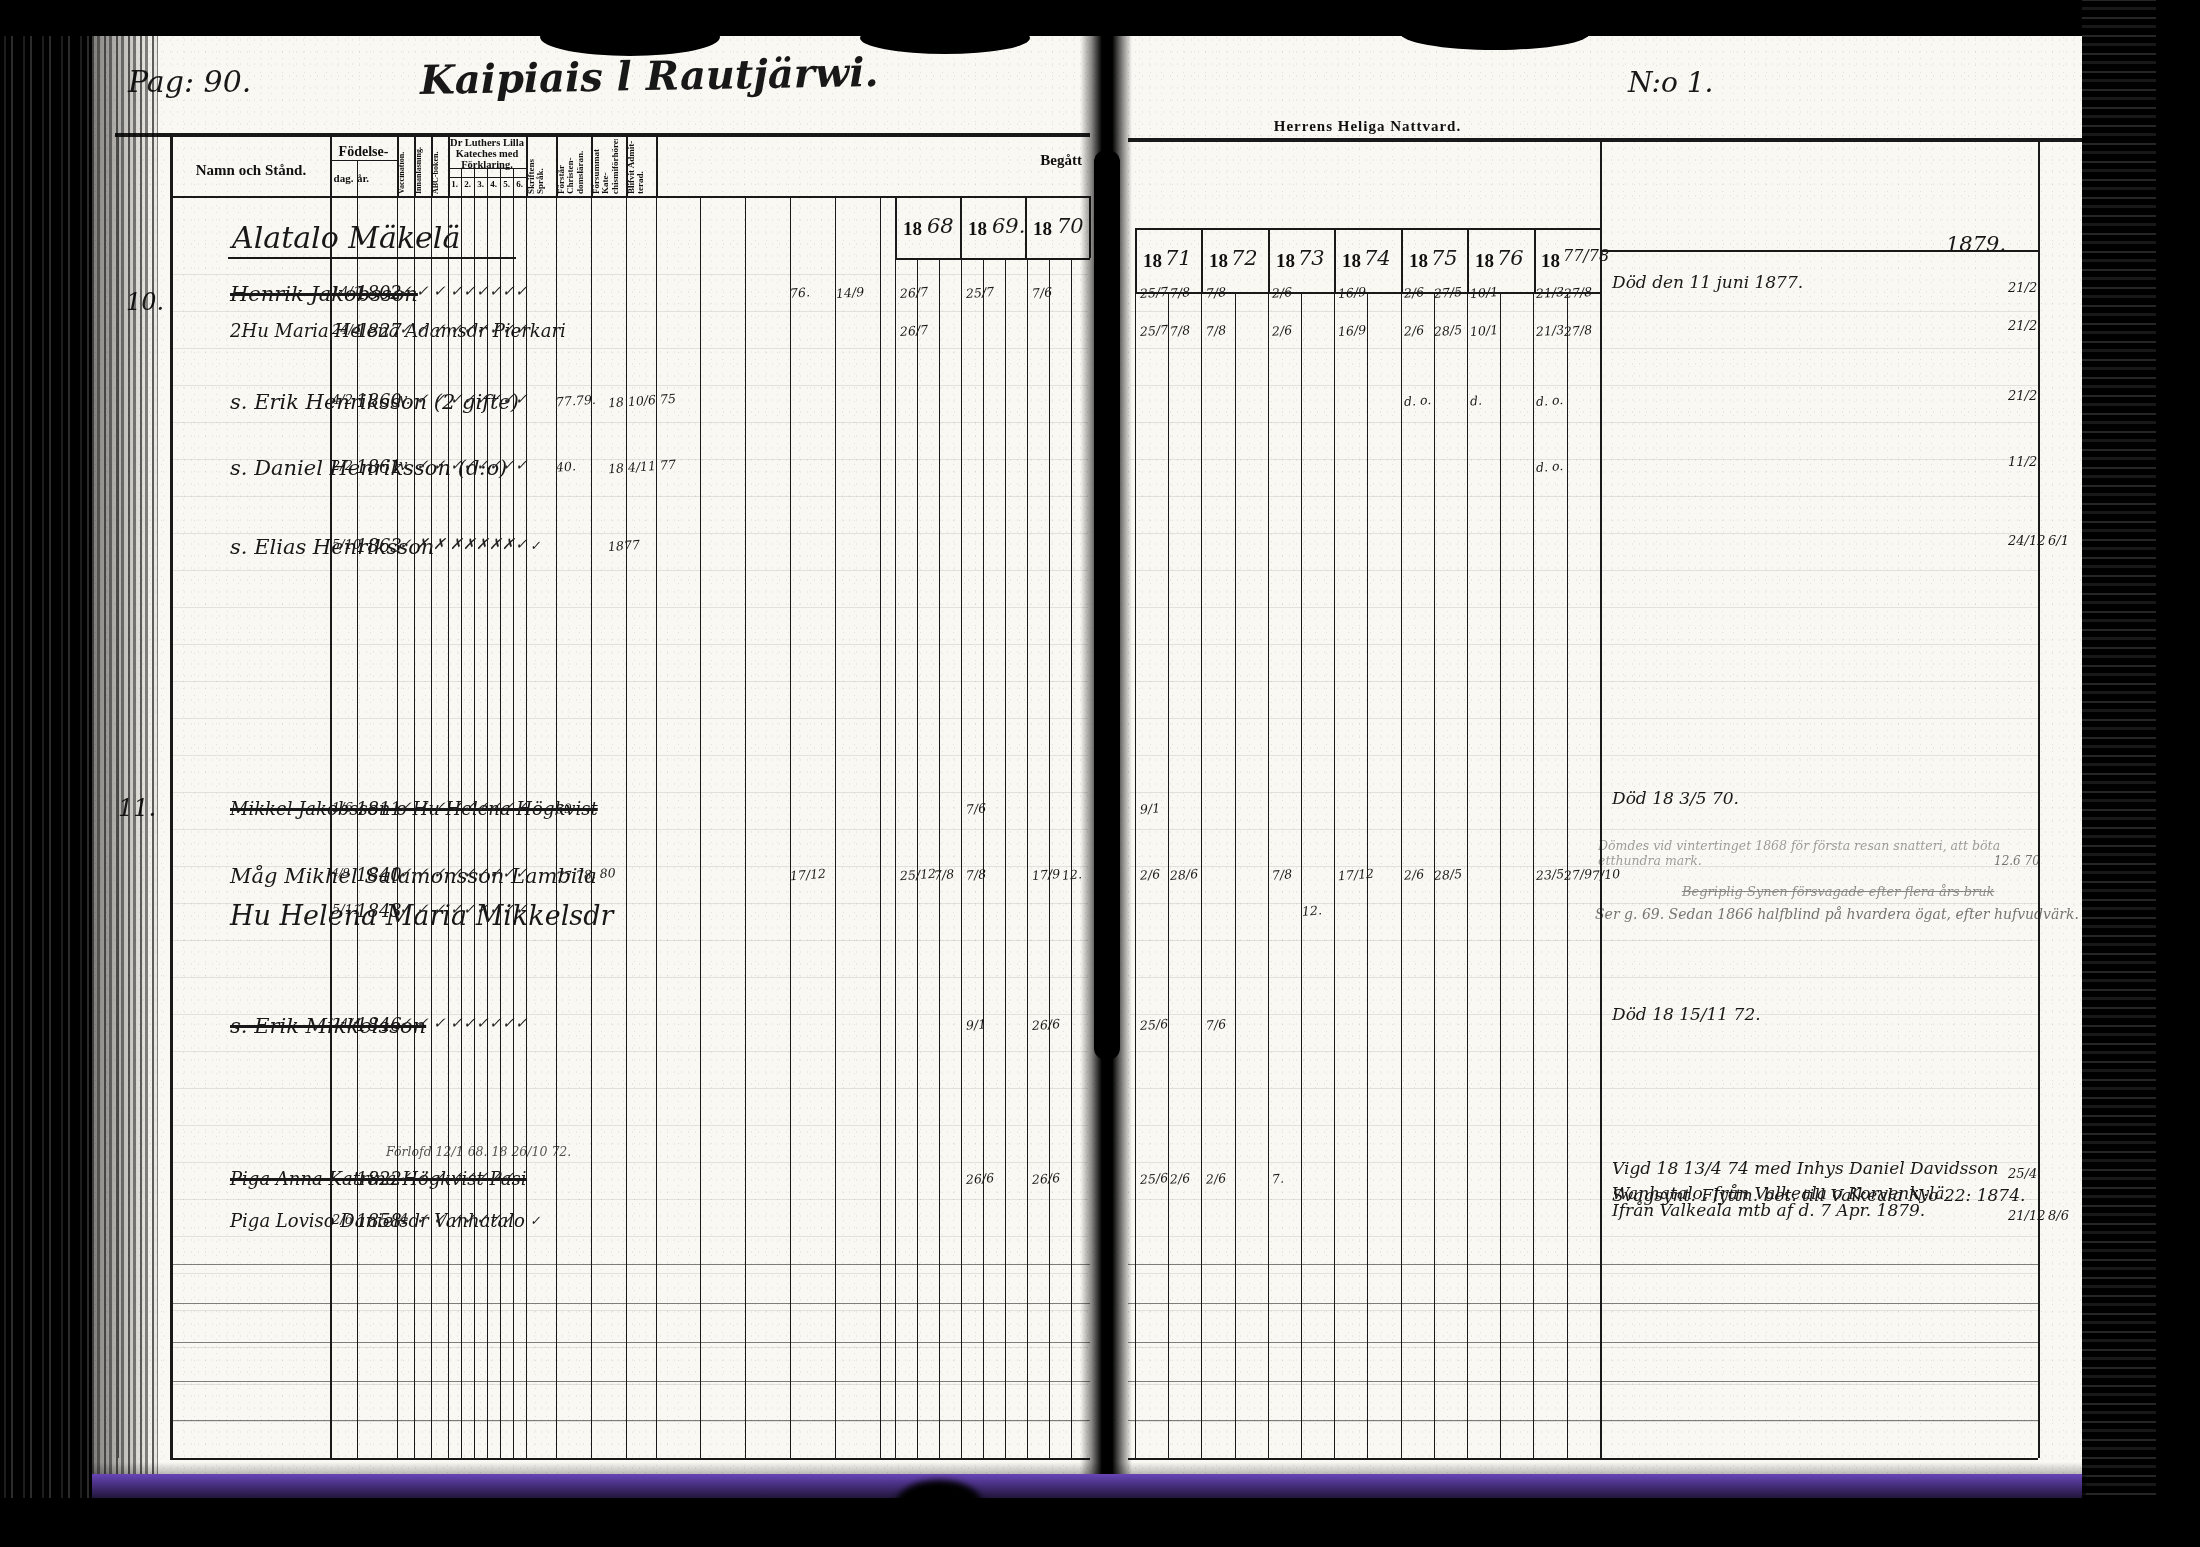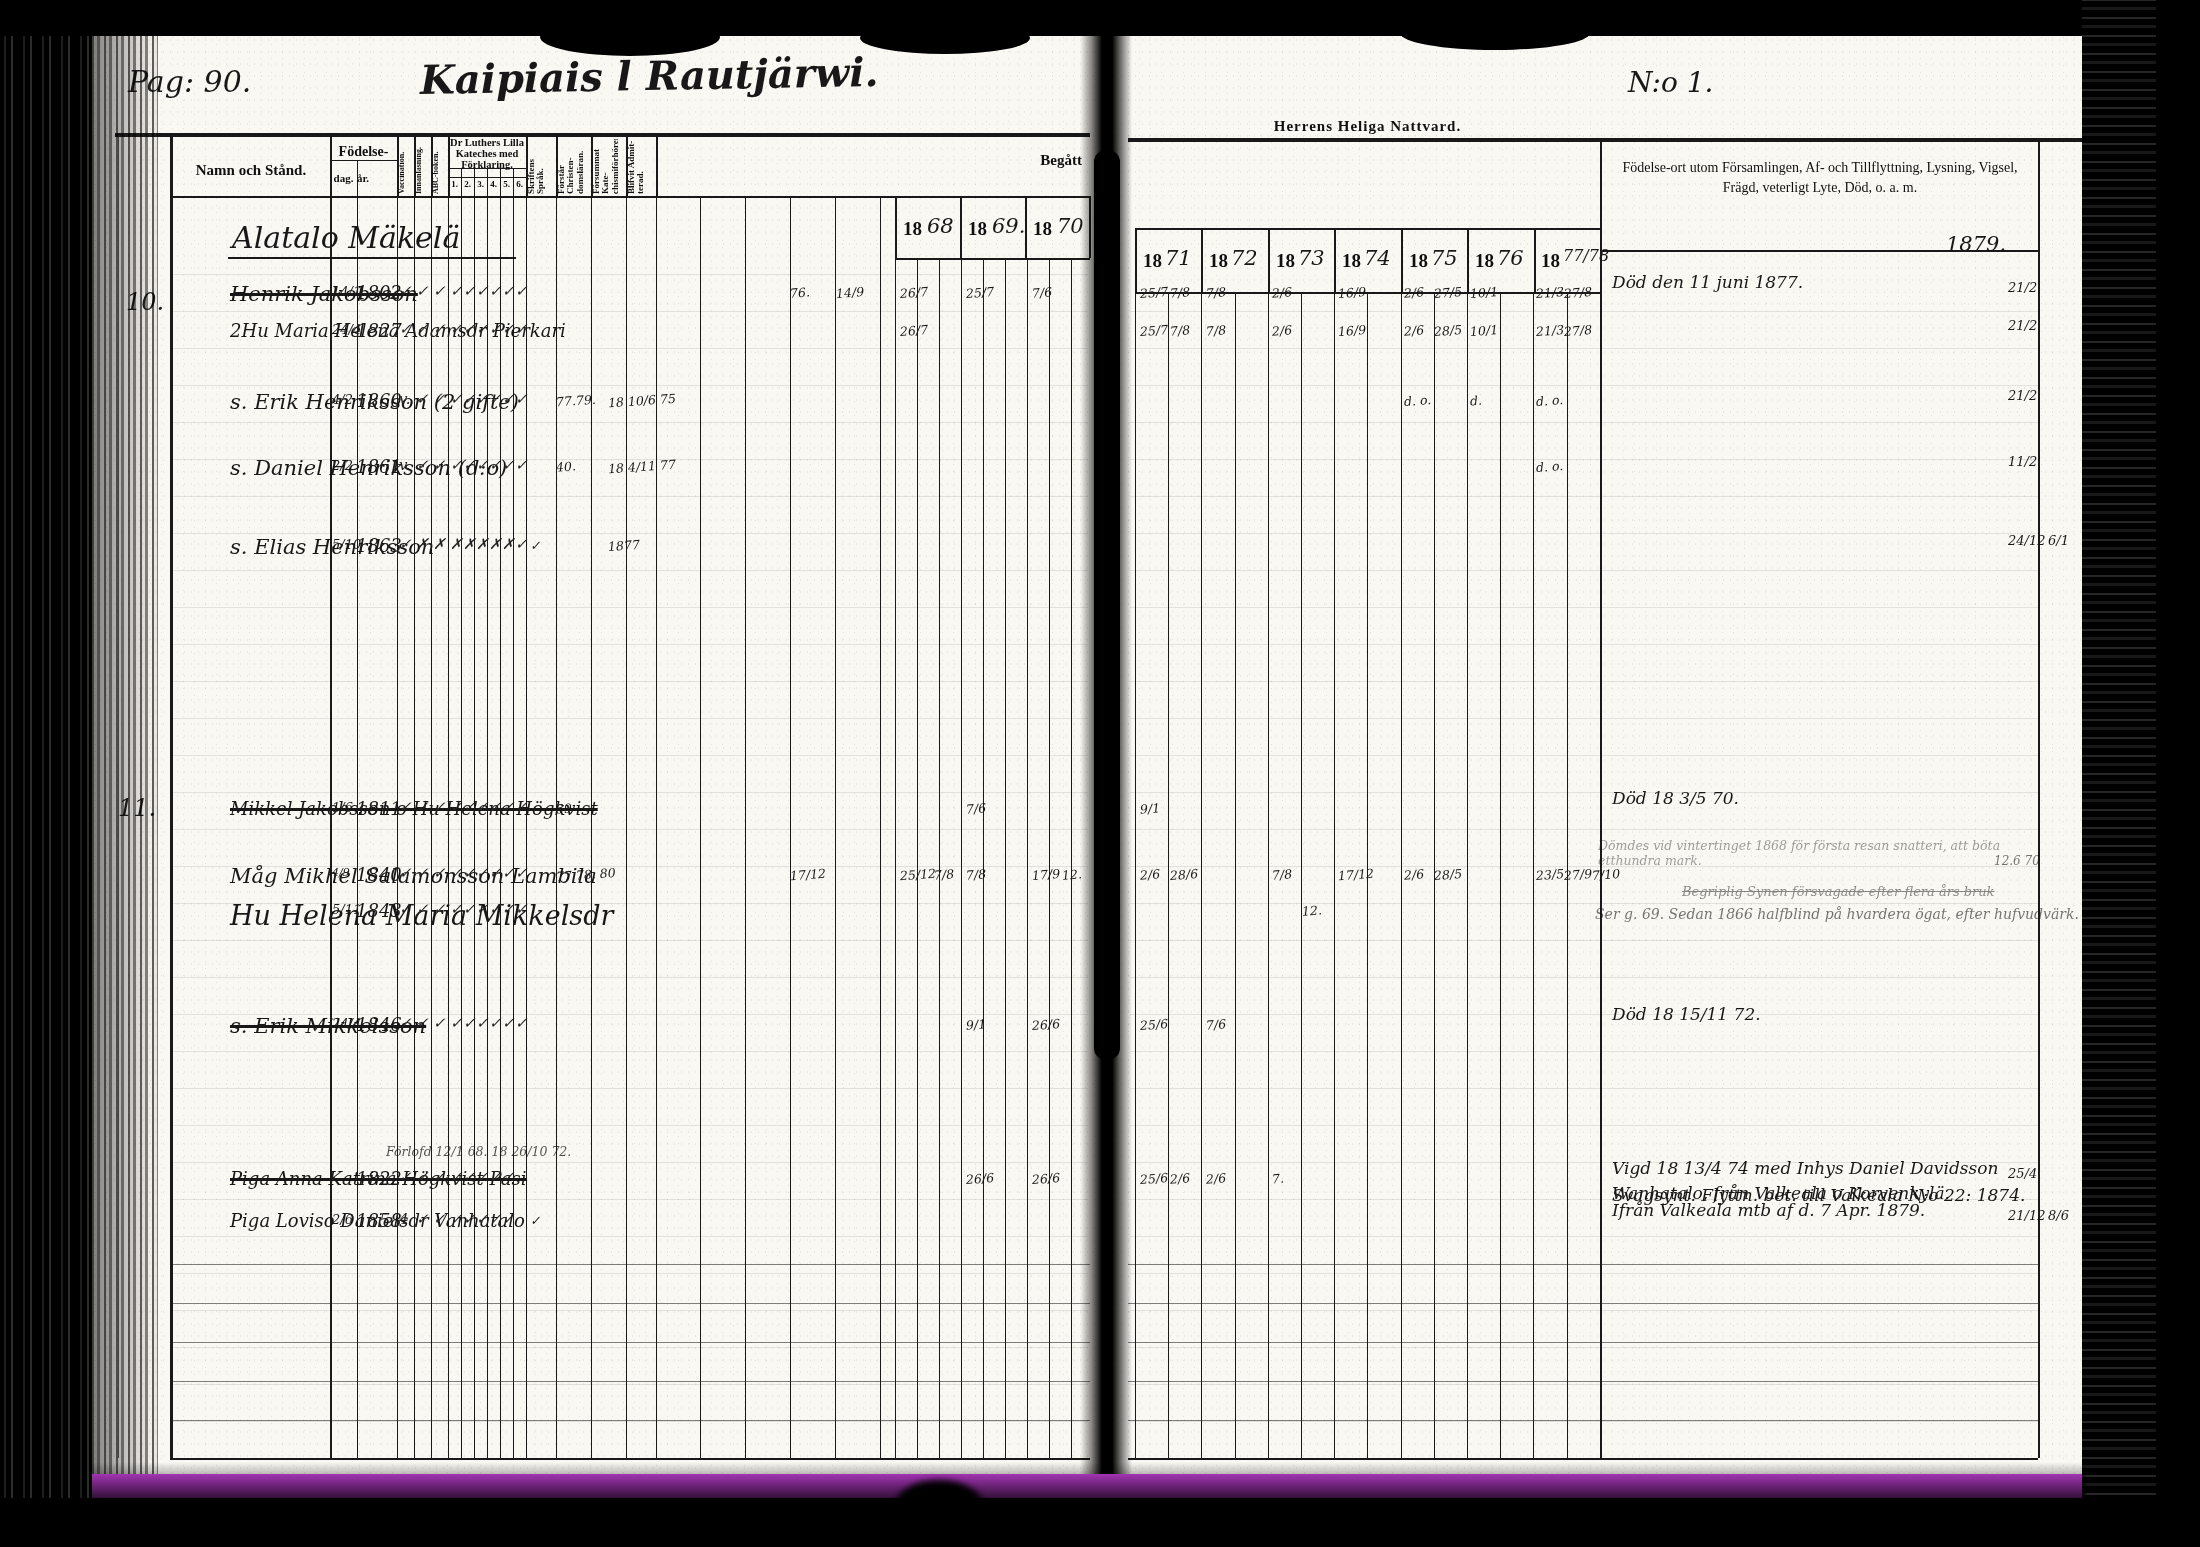--- a/index.html
+++ b/index.html
@@ -1,16 +1,16 @@
 <!DOCTYPE html>
 <html><head>
 <meta charset="utf-8">
 <style>
   html,body{margin:0;padding:0;background:#000;}
-  .scan{position:relative;width:2200px;height:1547px;background:#d946ef;overflow:hidden;
+  .scan{position:relative;width:2200px;height:1547px;background:#8b5cf6;overflow:hidden;
         font-family:"Liberation Serif",serif;color:#161616;}
   .page{position:absolute;background:#faf8f3;
         background-image:radial-gradient(rgba(60,55,50,.12) .7px,transparent .9px),
                          radial-gradient(rgba(40,40,40,.08) .6px,transparent .8px);
         background-size:11px 7px,7px 12px;}
   .rowdots{position:absolute;background:repeating-linear-gradient(0deg,transparent 0 36px,rgba(20,20,20,.10) 36px 37px);}
   .hl,.vl{position:absolute;background:#191919;}
   .txt{position:absolute;white-space:nowrap;}
   .print{font-family:"Liberation Serif",serif;font-weight:bold;color:#101010;}
   .hand{font-family:"DejaVu Serif",serif;font-style:italic;color:#181818;}
@@ -50,21 +50,20 @@
   <div class="txt print" style="left:487px;top:179px;width:13px;text-align:center;font-size:9px;">4.</div>
   <div class="txt print" style="left:500px;top:179px;width:13px;text-align:center;font-size:9px;">5.</div>
   <div class="txt print" style="left:513px;top:179px;width:13px;text-align:center;font-size:9px;">6.</div>
   <div class="vlab" style="left:527px;top:139px;width:29px;height:55px;font-size:9px;">Skriftens Språk.</div>
   <div class="vlab" style="left:557px;top:139px;width:34px;height:55px;font-size:9px;">Förstår Christen- domsläran.</div>
   <div class="vlab" style="left:592px;top:139px;width:34px;height:55px;font-size:9px;">Försummat Kate- chismiförhören.</div>
   <div class="vlab" style="left:627px;top:139px;width:29px;height:55px;font-size:9px;">Blifvit Admit- terad.</div>
   <div class="txt print" style="left:950px;top:152px;width:132px;text-align:right;font-size:15px;">Begått</div>
 
   <div class="txt print" style="left:1135px;top:118px;width:465px;text-align:center;font-size:15px;letter-spacing:1px;">Herrens Heliga Nattvard.</div>
-  <div class="txt print center" style="left:1614px;top:158px;width:412px;font-size:14px;white-space:normal;line-height:1.45;font-weight:normal;">Födelse-ort utom Församlingen, Af- och Tillflyttning, Lysning, Vigsel, Frägd, veterligt Lyte, Död, o. a. m.</div>
 
   <div id="gen">
       <div class="hl" style="left:115px;top:133px;width:975px;height:4px;opacity:1;"></div>
       <div class="hl" style="left:1128px;top:138px;width:958px;height:4px;opacity:1;"></div>
       <div class="hl" style="left:170px;top:196px;width:920px;height:2px;opacity:1;"></div>
       <div class="vl" style="left:170px;top:133px;width:3px;height:1325px;opacity:1;"></div>
       <div class="vl" style="left:118px;top:133px;width:1px;height:1325px;opacity:0.7;"></div>
       <div class="hl" style="left:170px;top:1458px;width:920px;height:2px;opacity:1;"></div>
       <div class="hl" style="left:1128px;top:1458px;width:910px;height:2px;opacity:1;"></div>
       <div class="vl" style="left:330px;top:133px;width:2px;height:63px;opacity:1;"></div>

